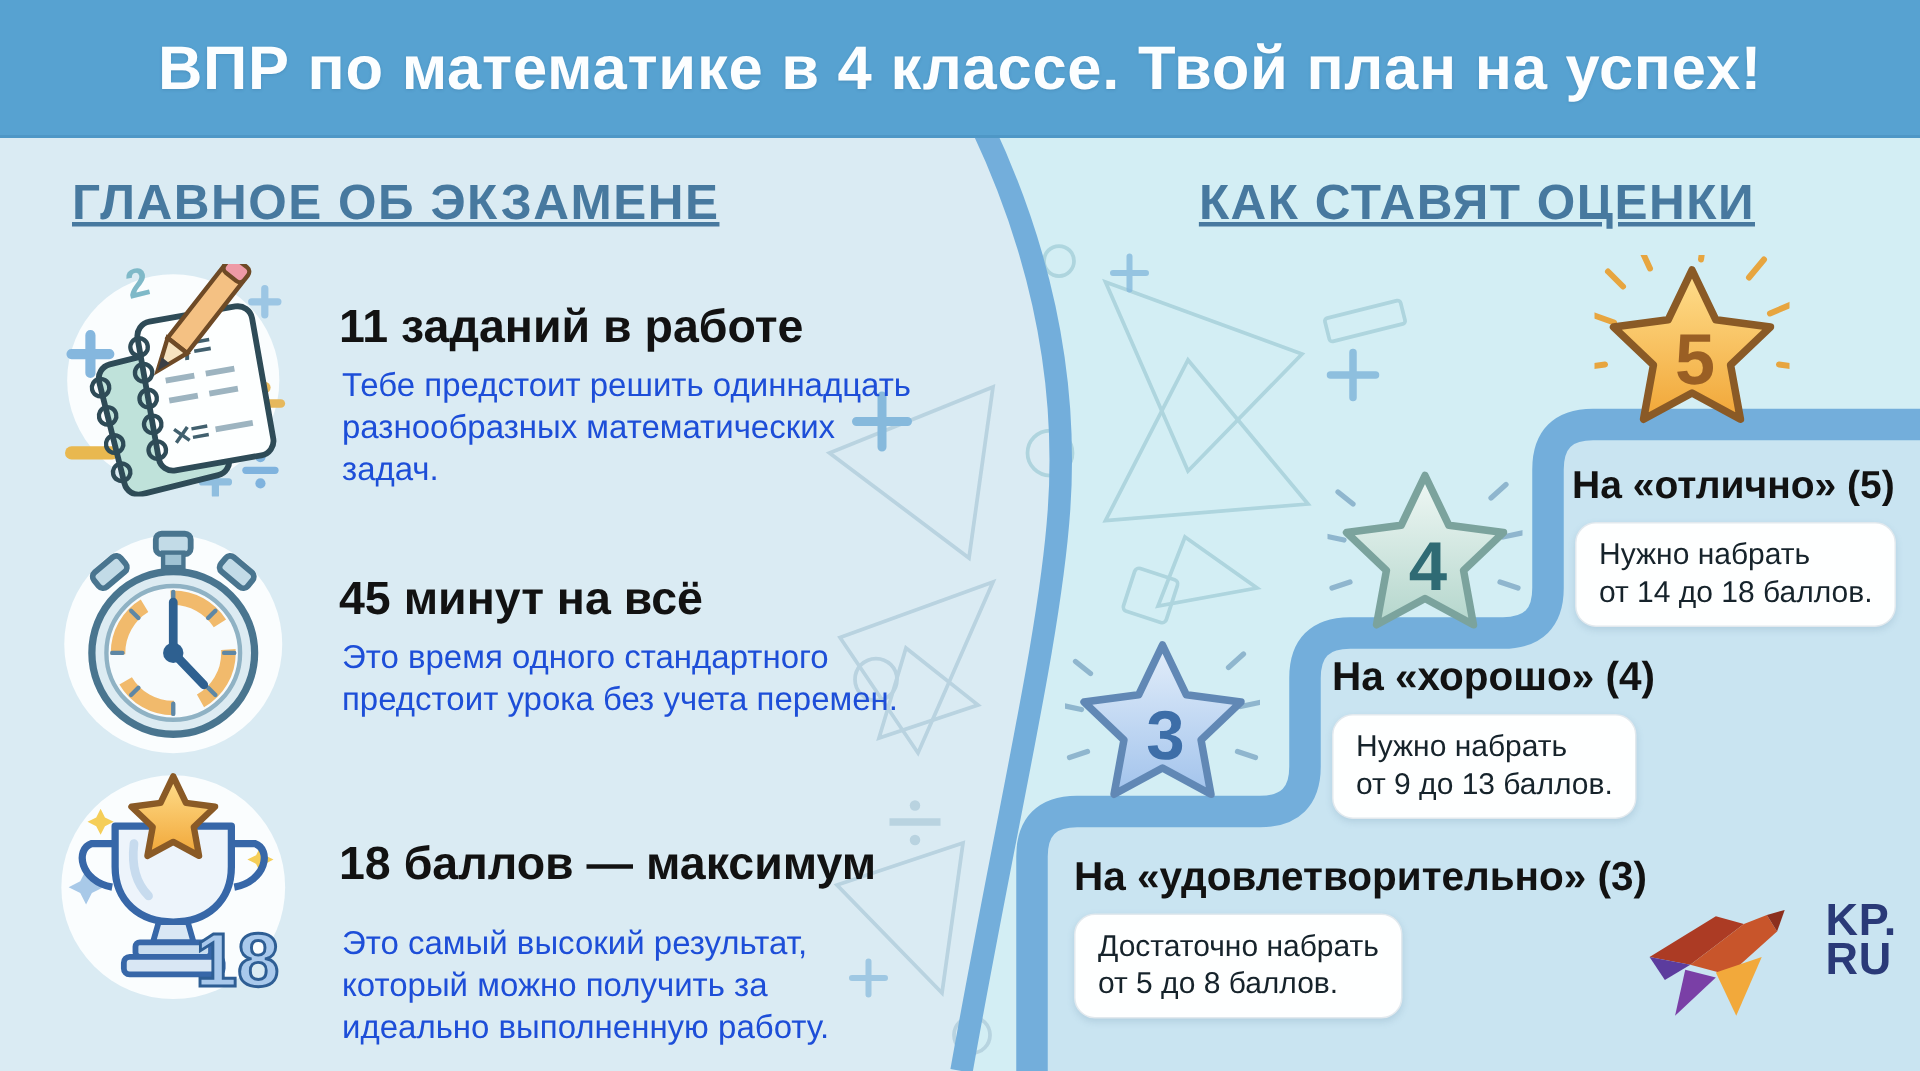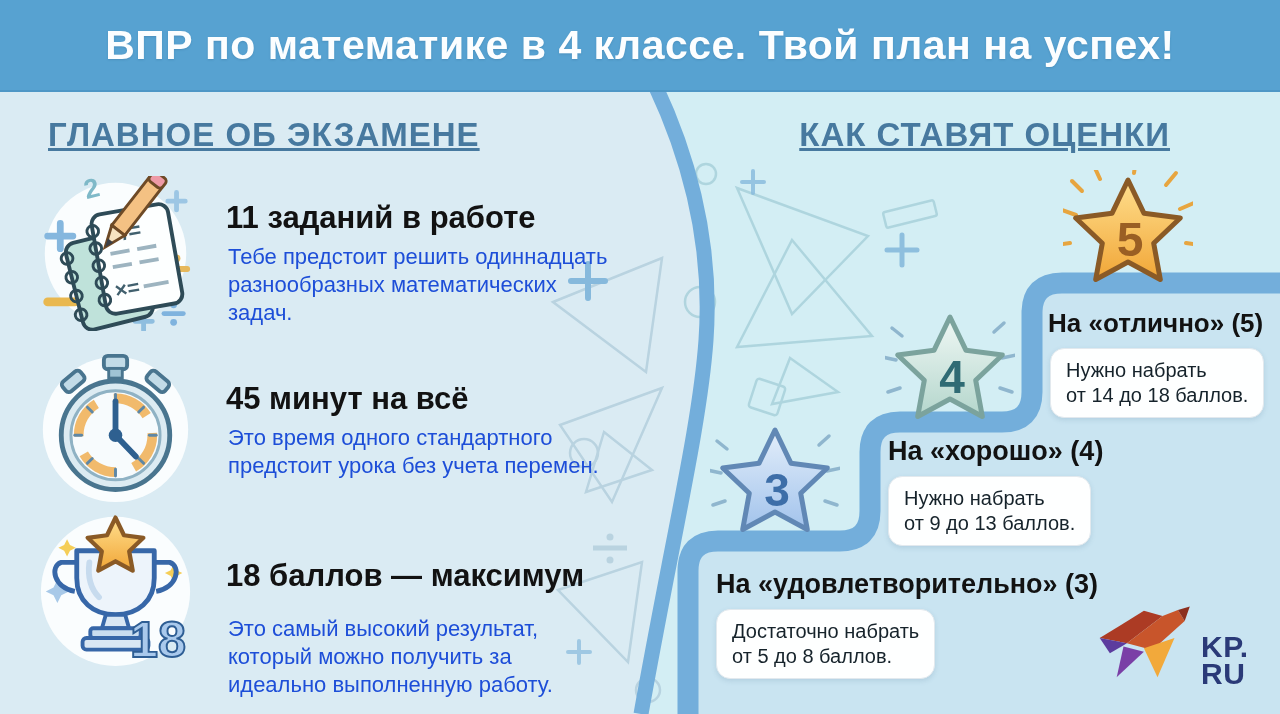--- a/index.html
+++ b/index.html
@@ -33,21 +33,21 @@
   .grade-label{position:absolute;margin:0;font-weight:800;color:#121212;white-space:nowrap;}
   .gl5{left:1048px;top:308px;font-size:26px;}
   .gl4{left:888px;top:436px;font-size:27px;}
   .gl3{left:716px;top:569px;font-size:27px;}
 
   .card{position:absolute;background:#FEFFFF;border:1.5px solid #E2E9EE;border-radius:14px;
         padding:9px 15px;box-shadow:0 2px 5px rgba(90,130,160,.20);}
   .card span{display:block;font-size:20px;line-height:1.25;color:#16232B;white-space:nowrap;}
   .c5{left:1050px;top:348px;} .c4{left:888px;top:476px;} .c3{left:716px;top:609px;}
 
-  .logo{position:absolute;left:1098px;top:601px;display:flex;align-items:flex-end;gap:1px;}
+  .logo{position:absolute;left:1098px;top:601px;display:flex;align-items:flex-start;gap:17px;}
   .logo svg{width:102px;height:86px;display:block;}
   .logo-txt{font-size:30px;font-weight:800;color:#2A3A78;line-height:.88;letter-spacing:.5px;}
   .logo-txt span{display:block;}
 </style>
 </head>
 <body>
 
 <div class="stage">
 
   <svg class="bg" viewBox="0 0 1280 714" aria-hidden="true">

